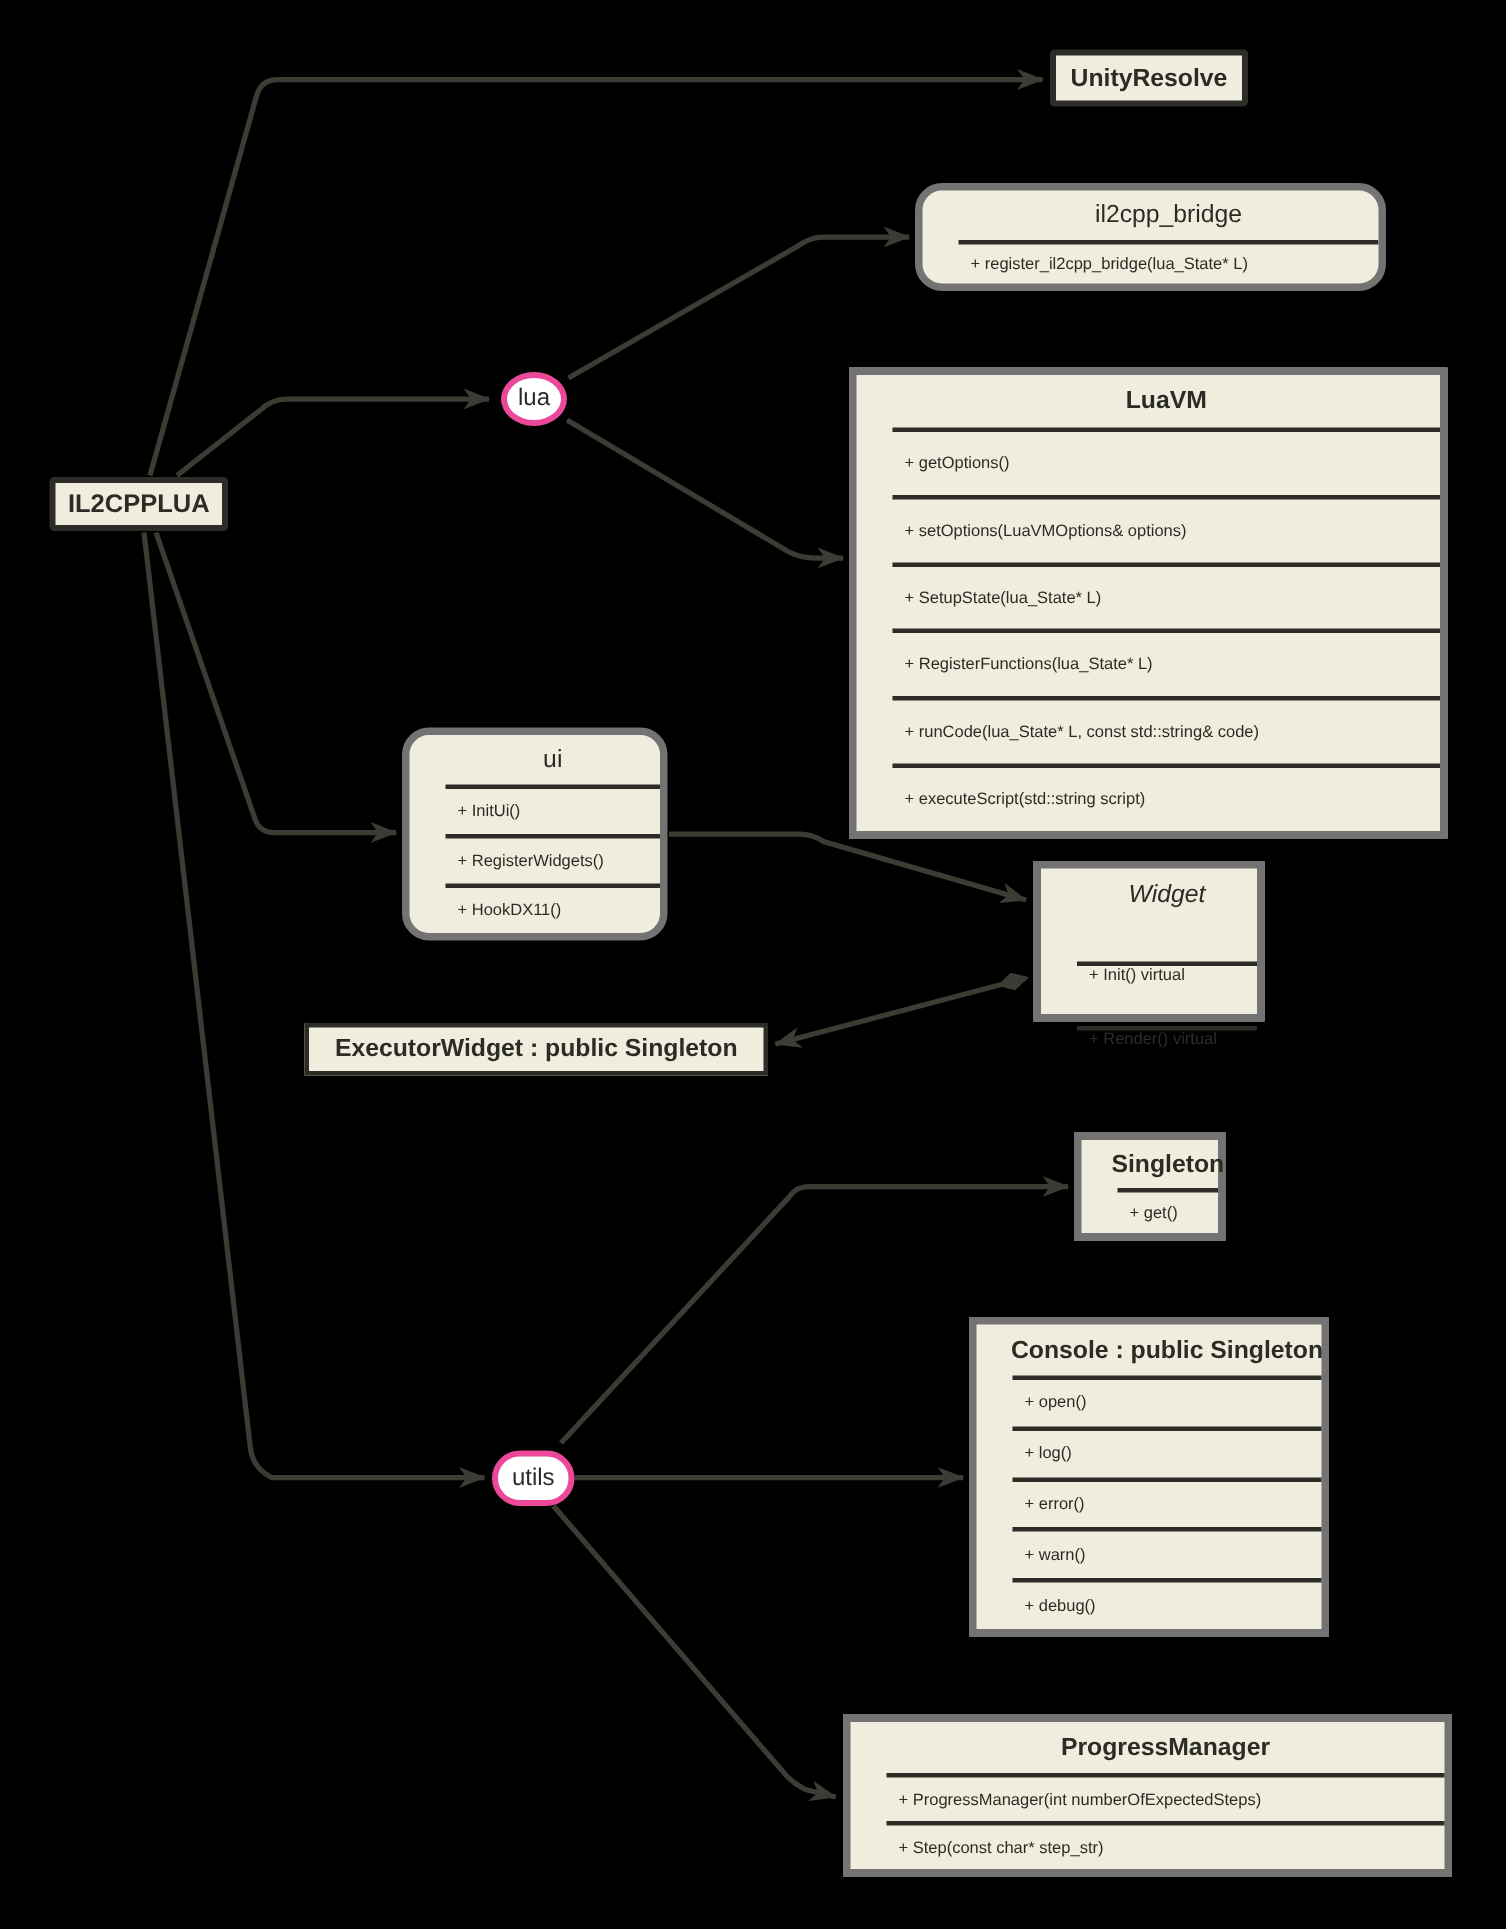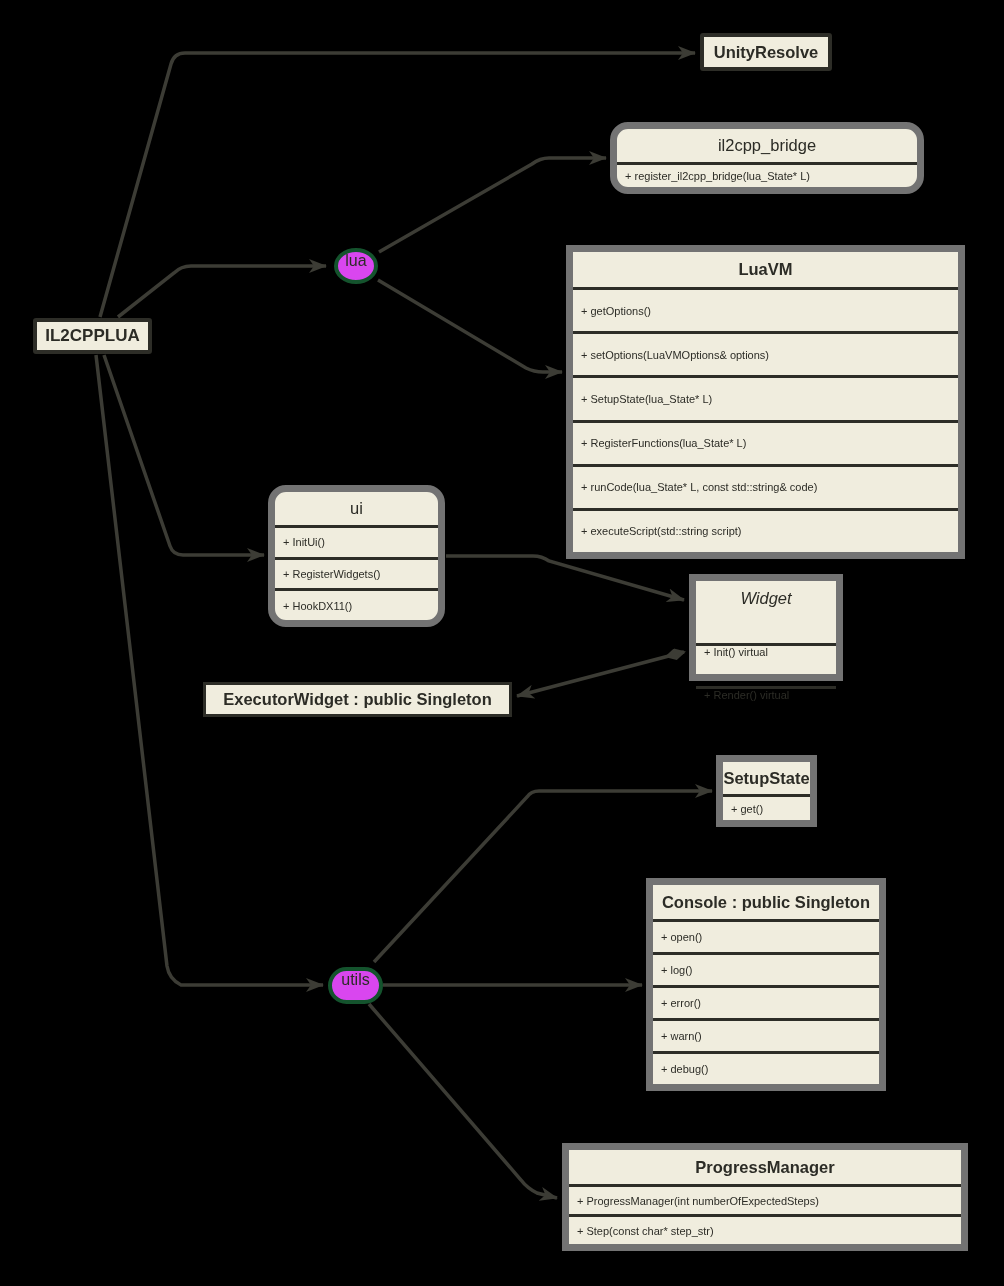--- a/index.html
+++ b/index.html
@@ -3,41 +3,41 @@
 <meta charset="utf-8">
 <style>
   html,body{margin:0;padding:0;background:#000;}
   #canvas{
     position:relative;width:1004px;height:1286px;background:#000;overflow:hidden;
     font-family:"Liberation Sans", sans-serif;color:#2c2c26;
   }
   svg#edges{position:absolute;left:0;top:0;width:1004px;height:1286px;}
   .umlbox{
     position:absolute;box-sizing:border-box;background:#f0edde;
-    border:7px solid #737373;display:flex;flex-direction:column;
+    border:5px solid #737373;display:flex;flex-direction:column;padding-left:24px;
   }
   .umlbox .title{
     flex:0 0 auto;display:flex;align-items:center;justify-content:center;
     font-weight:bold;font-size:16.5px;white-space:nowrap;
   }
   .umlbox .title.plain{font-weight:400;}
   .umlbox .title.italic{font-style:italic;font-weight:400;}
   .umlbox .row{
     flex:1 1 0;border-top:3px solid #2d2d27;display:flex;align-items:center;
     font-size:11px;padding-left:8px;white-space:nowrap;
   }
   .rounded{border-radius:18px;overflow:hidden;}
   .titleonly{
     position:absolute;box-sizing:border-box;background:#f0edde;border:4px solid #2d2d27;
     display:flex;align-items:center;justify-content:center;font-weight:bold;
     font-size:16.5px;white-space:nowrap;border-radius:3px;
   }
   .node{
-    position:absolute;box-sizing:border-box;background:#d946ef;border:4px solid #14532d;
-    display:flex;justify-content:center;font-size:16px;white-space:nowrap;
+    position:absolute;box-sizing:border-box;background:#ffffff;border:4px solid #ec4899;
+    display:flex;align-items:center;justify-content:center;font-size:16px;white-space:nowrap;
   }
 </style>
 </head>
 <body>
 
 <div id="canvas">
 
   <svg id="edges" viewBox="0 0 1004 1286">
     <defs>
       <marker id="arrow" viewBox="0 0 18 14" refX="17" refY="7" markerWidth="18" markerHeight="14" markerUnits="userSpaceOnUse" orient="auto">
@@ -104,21 +104,21 @@
     <div class="title italic" style="height:34px;">Widget</div>
     <div class="row">+ Init() virtual</div>
     <div class="row">+ Render() virtual</div>
   </div>
 
   <div class="titleonly" style="left:203px;top:682px;width:309px;height:35px;border-width:3px;border-radius:0;">
       <span>ExecutorWidget : public Singleton</span>
     </div>
 
   <div class="umlbox" style="left:716px;top:755px;width:101px;height:72px;">
-    <div class="title" style="height:32px;">SetupState</div>
+    <div class="title" style="height:32px;">Singleton</div>
     <div class="row">+ get()</div>
   </div>
 
   <div class="umlbox" style="left:646px;top:878px;width:240px;height:213px;">
     <div class="title" style="height:34px;">Console : public Singleton</div>
     <div class="row">+ open()</div>
     <div class="row">+ log()</div>
     <div class="row">+ error()</div>
     <div class="row">+ warn()</div>
     <div class="row">+ debug()</div>

